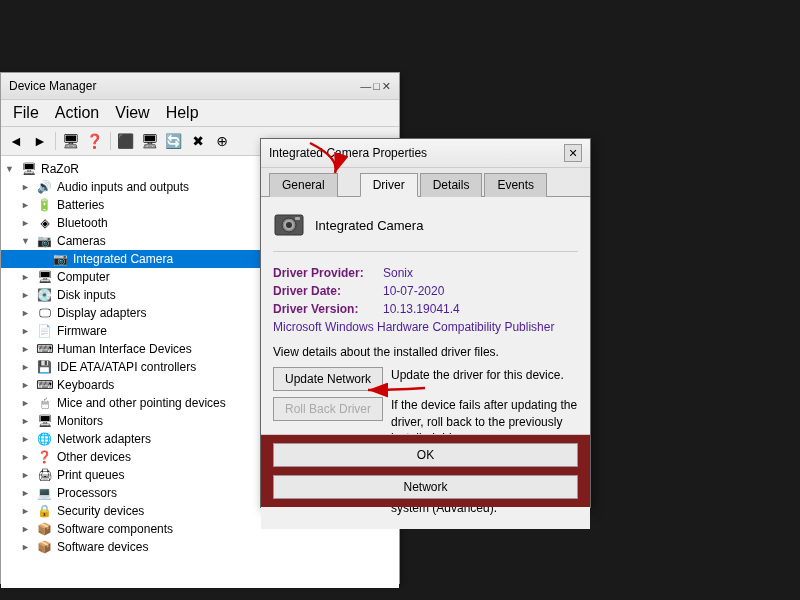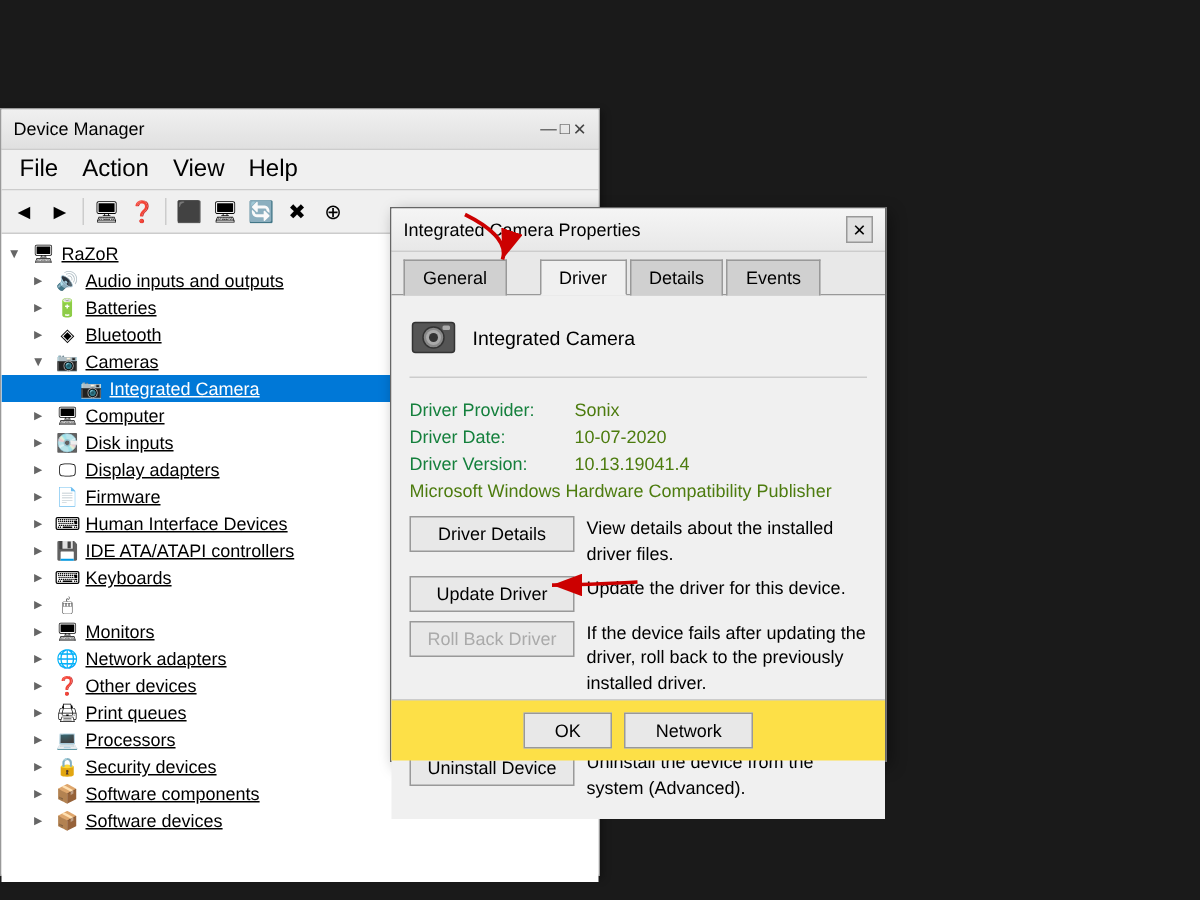--- a/index.html
+++ b/index.html
@@ -129,21 +129,20 @@
       margin-right: 4px;
       flex-shrink: 0;
       display: flex;
       align-items: center;
       justify-content: center;
       font-size: 12px;
     }
 
     .tree-item .item-label {
       font-size: 12px;
-      text-decoration: underline;
     }
 
     .indent-1 { padding-left: 20px; }
     .indent-2 { padding-left: 36px; }
 
     
     .dialog {
       position: absolute;
       top: 138px;
       left: 260px;
@@ -237,26 +236,26 @@
 
     .info-row {
       display: flex;
       margin-bottom: 4px;
       font-size: 12px;
     }
 
     .info-label {
       width: 110px;
       flex-shrink: 0;
-      font-weight: normal;
-      color: #15803d;
+      font-weight: bold;
+      color: #701a75;
     }
 
     .info-value {
-      color: #4d7c0f;
+      color: #4c1d95;
     }
 
     .driver-buttons {
       display: flex;
       flex-direction: column;
       gap: 6px;
       margin-top: 8px;
     }
 
     .driver-row {
@@ -288,24 +287,25 @@
       flex: 1;
     }
 
     .dialog-footer {
       position: absolute;
       bottom: 0;
       left: 0;
       right: 0;
       padding: 8px 12px;
       display: flex;
-      justify-content: center;
+      justify-content: flex-end;
       gap: 8px;
       border-top: 1px solid #ccc;
-      background: #fde047;
+      background: #7f1d1d;
+      flex-direction: column;
     }
 
     .footer-btn {
       padding: 4px 20px;
       border: 1px solid #999;
       background: #e8e8e8;
       cursor: pointer;
       font-size: 12px;
     }
   </style>
@@ -410,20 +410,21 @@
             <span class="item-label">IDE ATA/ATAPI controllers</span>
           </div>
           <div class="tree-item indent-1">
             <span class="expand-icon">►</span>
             <span class="item-icon">⌨</span>
             <span class="item-label">Keyboards</span>
           </div>
           <div class="tree-item indent-1">
             <span class="expand-icon">►</span>
             <span class="item-icon">🖱</span>
+            <span class="item-label">Mice and other pointing devices</span>
           </div>
           <div class="tree-item indent-1">
             <span class="expand-icon">►</span>
             <span class="item-icon">🖥</span>
             <span class="item-label">Monitors</span>
           </div>
           <div class="tree-item indent-1">
             <span class="expand-icon">►</span>
             <span class="item-icon">🌐</span>
             <span class="item-label">Network adapters</span>
@@ -505,25 +506,24 @@
         <span class="info-label">Driver Version:</span>
         <span class="info-value">10.13.19041.4</span>
       </div>
       <div class="info-row">
         <span class="info-value">Microsoft Windows Hardware Compatibility Publisher</span>
       </div>
     </div>
 
     <div class="driver-buttons" id="driver-buttons">
         <div class="driver-row">
-          <button class="driver-btn">Driver Details</button>
           <span class="driver-desc">View details about the installed driver files.</span>
         </div>
         <div class="driver-row">
-          <button class="driver-btn">Update Driver</button>
+          <button class="driver-btn">Update Network</button>
           <span class="driver-desc">Update the driver for this device.</span>
         </div>
         <div class="driver-row">
           <button class="driver-btn disabled" disabled="">Roll Back Driver</button>
           <span class="driver-desc">If the device fails after updating the driver, roll back to the previously installed driver.</span>
         </div>
         <div class="driver-row">
           <button class="driver-btn">Disable Device</button>
           <span class="driver-desc">Disable the device.</span>
         </div>

